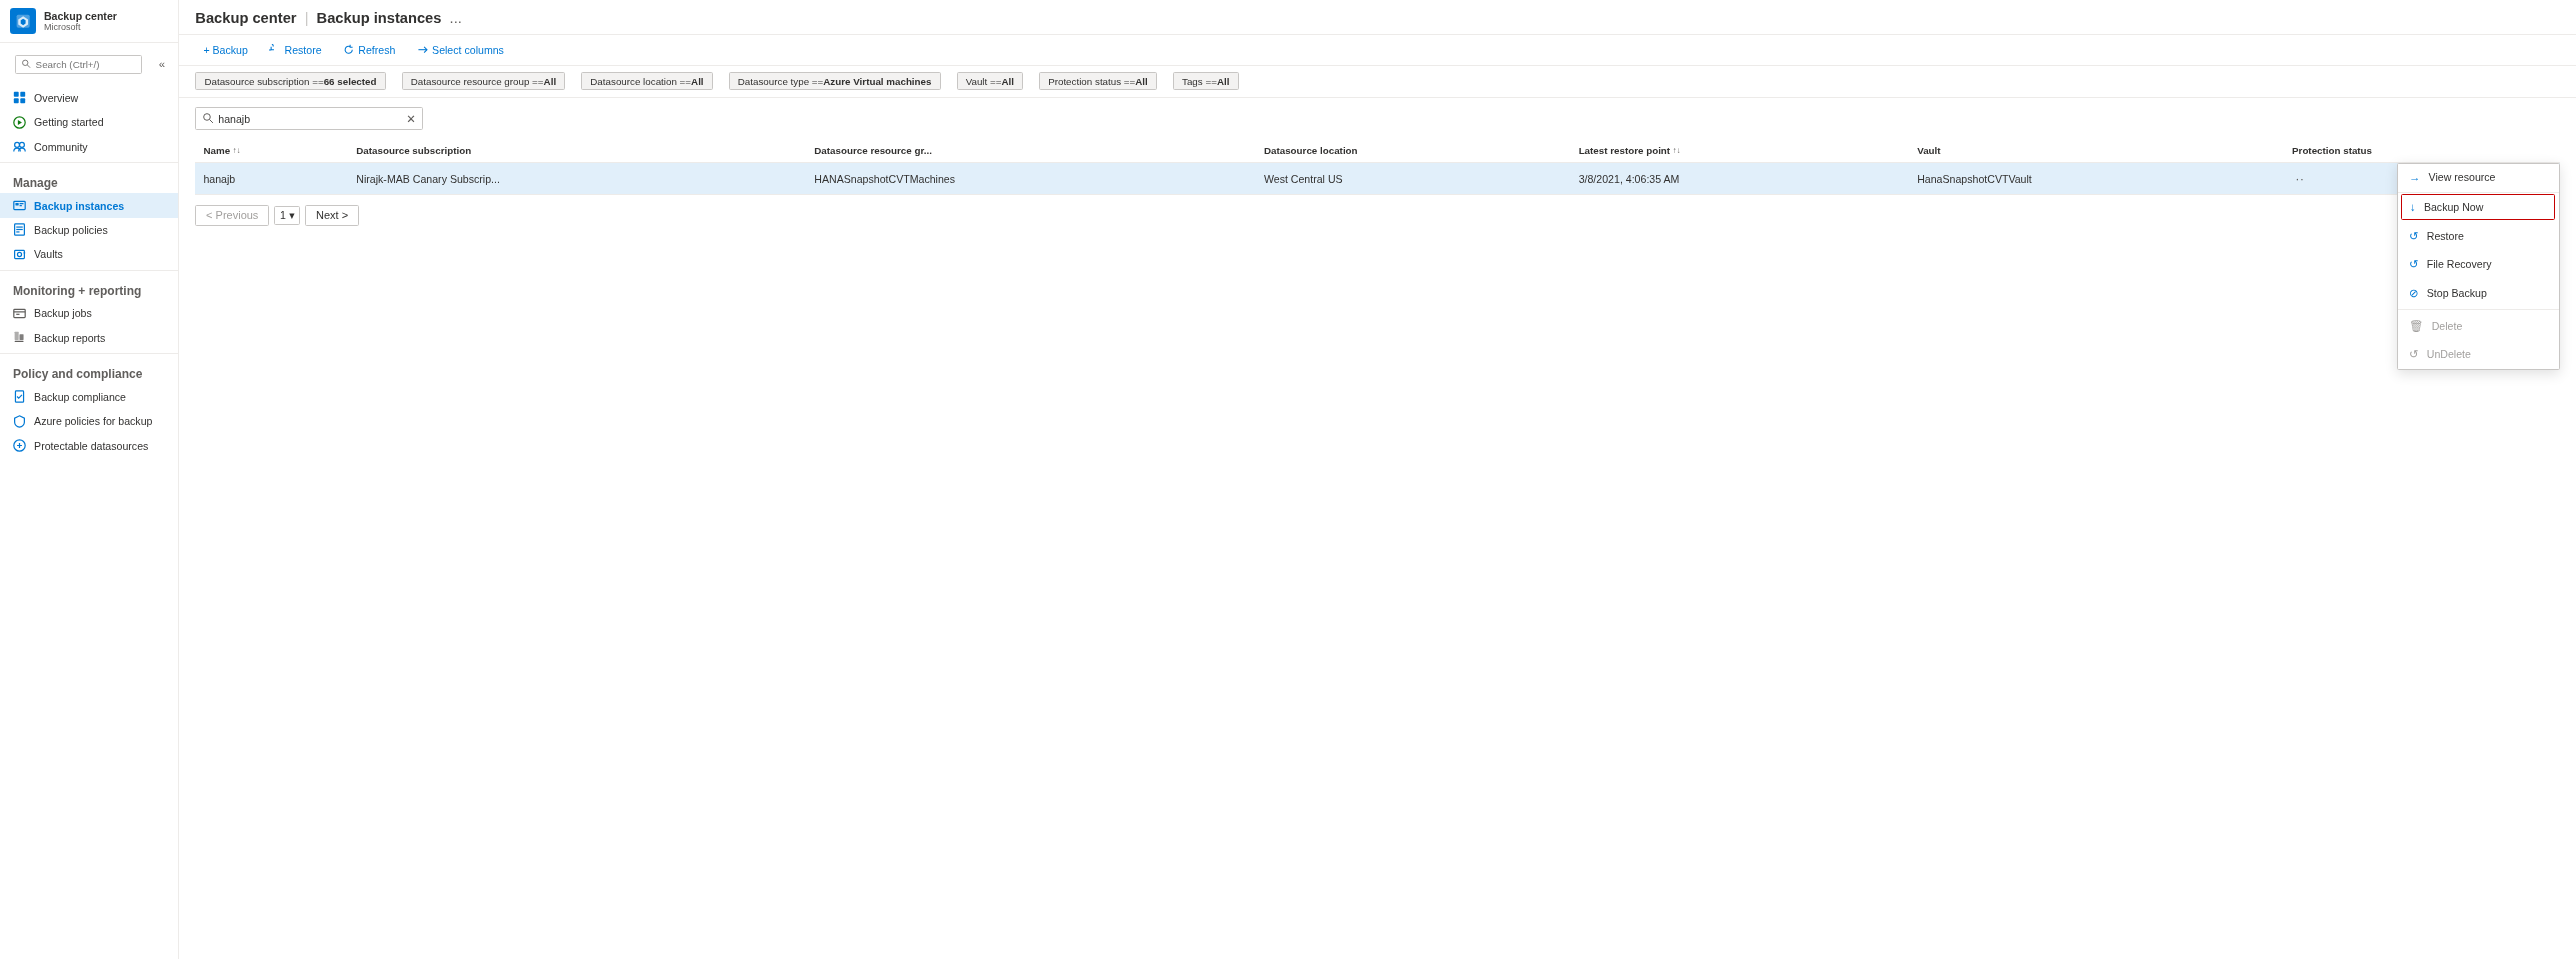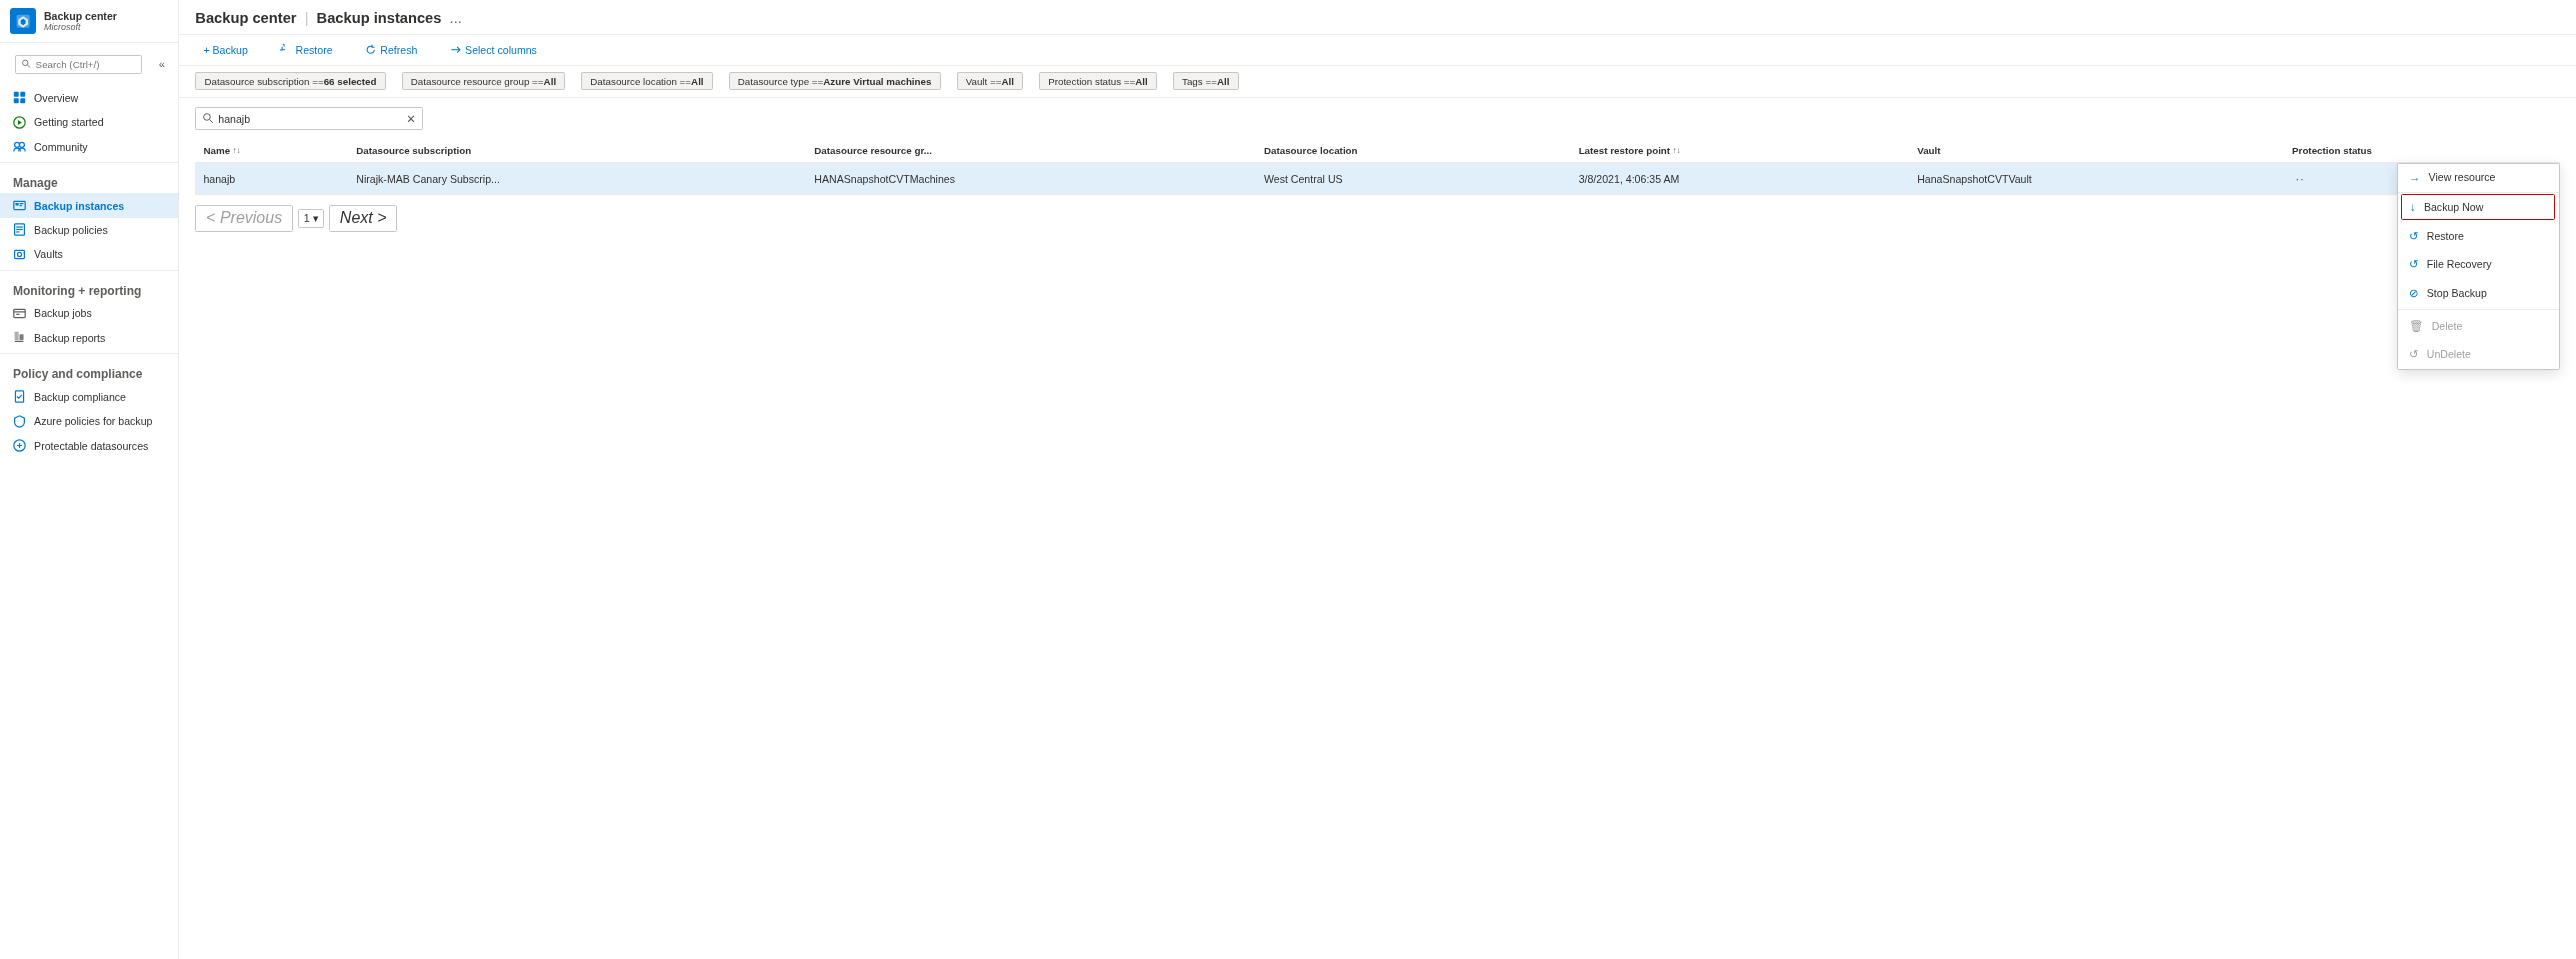--- a/index.html
+++ b/index.html
@@ -25,21 +25,21 @@
     .app-icon {
       width: 26px;
       height: 26px;
       background: #0078d4;
       border-radius: 3.3px;
       display: flex; align-items: center; justify-content: center;
     }
     .app-icon svg { width: 16.3px; height: 16.3px; }
     .app-title-block { display: flex; flex-direction: column; }
     .app-title { font-size: 10.6px; font-weight: 600; color: #323130; }
-    .app-subtitle { font-size: 9px; color: #605e5c; font-style: italic; }
+    .app-subtitle { font-size: 9px; color: #605e5c; }
     .sidebar-search {
       margin: 6.5px 8.1px;
       display: flex;
       align-items: center;
       border: 0.8px solid #c8c6c4;
       border-radius: 1.6px;
       padding: 3.3px 6.5px;
       gap: 4.9px;
       background: #fff;
     }
@@ -82,21 +82,21 @@
       border-bottom: 0.8px solid #edebe9;
     }
     .page-title-row {
       display: flex; align-items: center; gap: 8.1px; margin-bottom: 1.6px;
     }
     .breadcrumb-separator { color: #c8c6c4; font-size: 14.7px; font-weight: 300; }
     .page-title-main { font-size: 14.7px; font-weight: 600; color: #323130; }
     .more-btn { color: #605e5c; font-size: 14.7px; cursor: pointer; }
 
     .toolbar {
-      display: flex; align-items: flex-start; gap: 16px;
+      display: flex; align-items: flex-start; gap: 5px;
       padding: 4.9px 16.3px;
       border-bottom: 0.8px solid #edebe9;
     }
     .toolbar-btn {
       display: flex; align-items: center; gap: 4.1px;
       padding: 4.1px 8.1px;
       cursor: pointer;
       color: #0078d4;
       font-size: 10.6px;
       background: transparent;
@@ -167,23 +167,22 @@
     .pagination {
       display: flex; align-items: center; gap: 4.9px;
       margin-top: 9.8px;
     }
     .page-btn {
       padding: 3.3px 9.8px;
       border: 0.8px solid #c8c6c4;
       border-radius: 1.6px;
       background: #fff;
       cursor: pointer;
-      font-size: 16px;
+      font-size: 11px;
       color: #323130;
-      font-style: italic;
     }
     .page-btn:disabled { color: #a19f9d; cursor: default; }
     .page-select {
       display: flex; align-items: center; gap: 3.3px;
       border: 0.8px solid #c8c6c4;
       border-radius: 1.6px;
       padding: 2.4px 4.9px;
       font-size: 10.6px;
       background: #fff;
       cursor: pointer;

